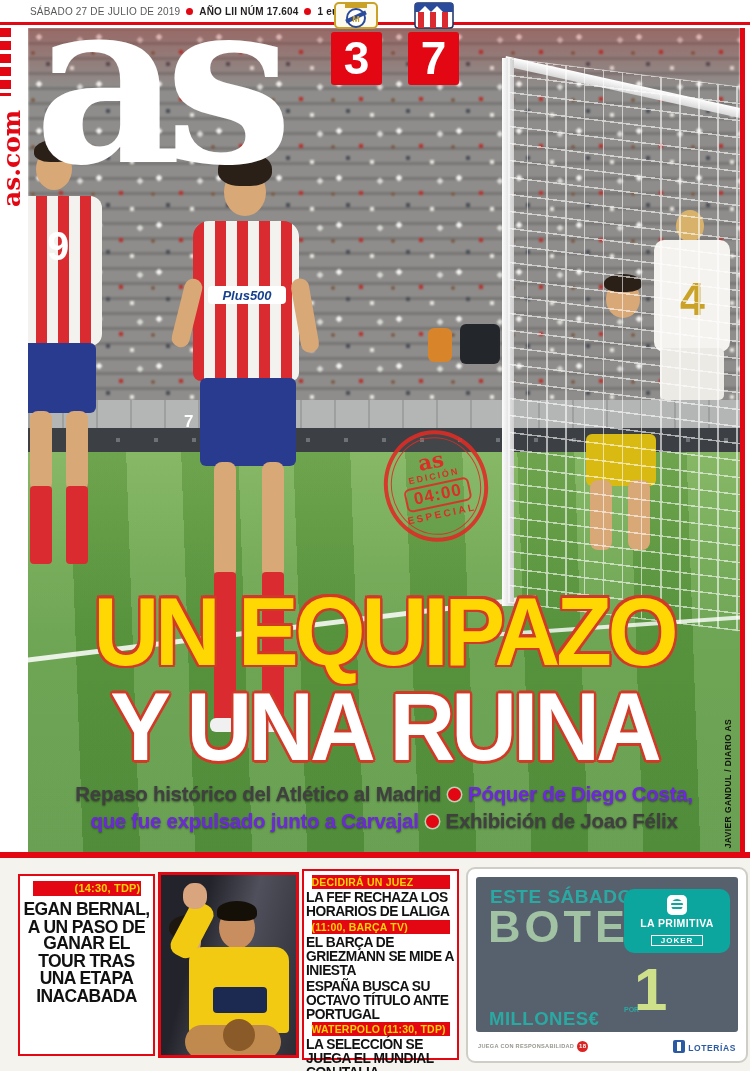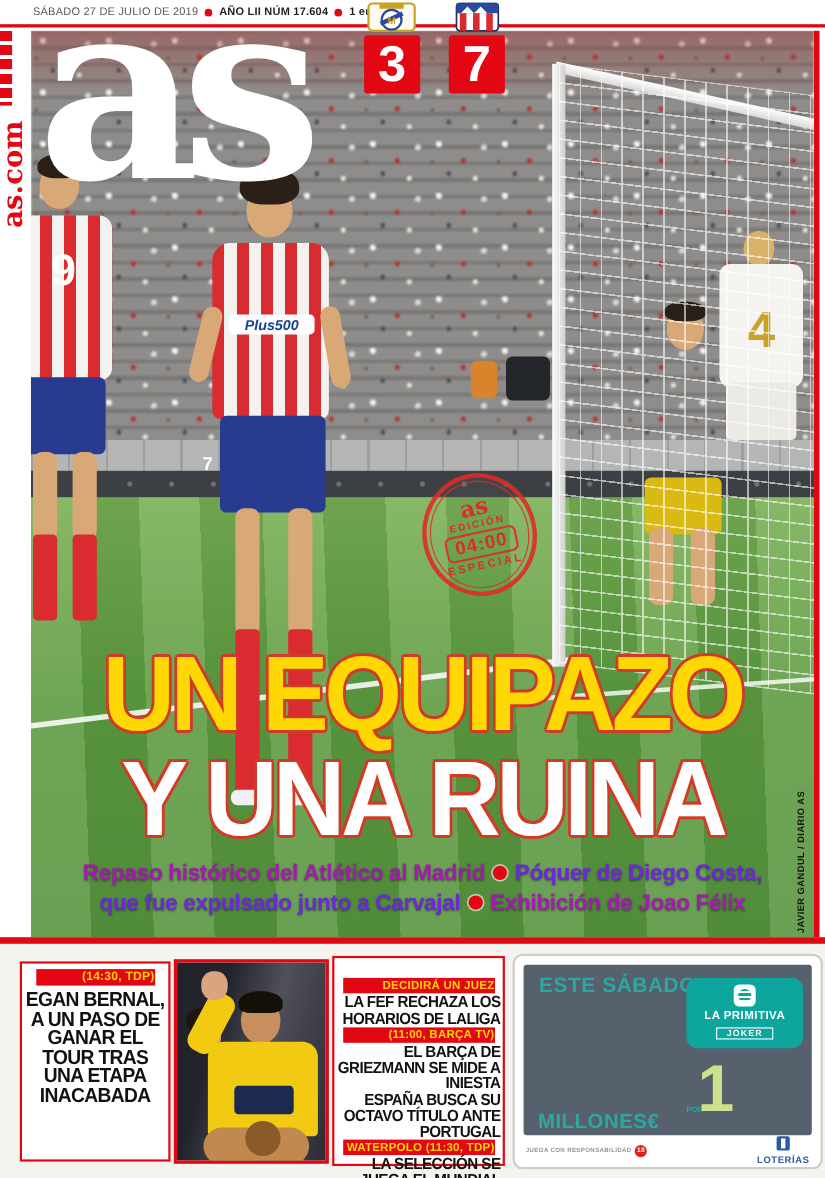--- a/index.html
+++ b/index.html
@@ -109,21 +109,21 @@
     font-weight:bold;letter-spacing:-4px;transform:scaleY(1.06);transform-origin:top;}
   .hl1,.hl2{line-height:90px;font-size:91px;
     text-shadow:-2.5px 0 #d23a28,2.5px 0 #d23a28,0 -2.5px #d23a28,0 2.5px #d23a28,
                 -2px -2px #d23a28,2px -2px #d23a28,-2px 2px #d23a28,2px 2px #d23a28;}
   .hl1{color:#ffd703;}
   .hl2{color:#ffffff;}
   
   .subhead{position:absolute;left:0;top:752px;width:100%;text-align:center;z-index:9;
     font-weight:bold;font-size:20.5px;line-height:27px;letter-spacing:-.3px;
     text-shadow:0 1px 2px rgba(0,0,0,.45);}
-  .sh-y{color:#a21caf;}
+  .sh-y{color:#404040;}
   .sh-w{color:#6d28d9;}
   .sdot{display:inline-block;width:13px;height:13px;border-radius:50%;background:#e30613;margin:0 7px;
     box-shadow:0 0 0 1.5px rgba(255,255,255,.6);}
   .credit{position:absolute;right:7px;bottom:4px;writing-mode:vertical-rl;transform:rotate(180deg);
     font-size:8.5px;font-weight:bold;color:#15150f;letter-spacing:.4px;z-index:11;}
   
   .redrule{position:absolute;left:0;top:852px;width:750px;height:6px;background:#e30613;z-index:30;}
   
   .bottom{position:absolute;left:0;top:858px;width:750px;height:213px;background:#f4f3ee;}
   .box{position:absolute;background:#fff;border:2.5px solid #e30613;box-sizing:border-box;}
@@ -141,21 +141,21 @@
   .eg-ladyhair{position:absolute;left:8px;top:40px;width:38px;height:26px;border-radius:50%;background:#1d1710;}
   .eg-arm{position:absolute;left:18px;top:26px;width:26px;height:58px;background:#f2ca12;border-radius:10px;transform:rotate(28deg);}
   .eg-hand{position:absolute;left:22px;top:8px;width:24px;height:26px;border-radius:45%;background:#d8a57f;}
   .eg-head{position:absolute;left:58px;top:32px;width:36px;height:42px;border-radius:50%;background:#c98e5f;}
   .eg-hair{position:absolute;left:56px;top:26px;width:40px;height:20px;border-radius:50% 50% 30% 30%;background:#141008;}
   .eg-torso{position:absolute;left:28px;top:72px;width:100px;height:86px;background:#f2ca12;border-radius:14px 14px 4px 4px;}
   .eg-panel{position:absolute;left:52px;top:112px;width:54px;height:26px;background:#1c2a52;border-radius:4px;}
   .eg-lion{position:absolute;left:24px;top:150px;width:96px;height:34px;border-radius:18px;background:#c08a4e;}
   .eg-mane{position:absolute;left:62px;top:144px;width:32px;height:32px;border-radius:50%;background:#8a5a28;}
   
-  .newsmid{left:302px;top:11px;width:157px;height:191px;text-align:right;padding-top:18px;}
+  .newsmid{left:302px;top:11px;width:157px;height:191px;text-align:left;padding-top:4px;}
   .newsmid .tag{width:138px;font-size:10.5px;line-height:14px;margin-bottom:1px;}
   .nm-head{font-weight:bold;color:#111;font-size:13.8px;line-height:13.5px;letter-spacing:-.5px;
       margin:1px 2px 3px;transform:scaleY(1.06);transform-origin:top;}
   
   .ad{position:absolute;left:466px;top:9px;width:282px;height:196px;background:#fff;
       border:2px solid #cfcec6;border-radius:9px;box-sizing:border-box;}
   .addark{position:absolute;left:8px;top:8px;width:262px;height:155px;background:#57616e;border-radius:3px;overflow:hidden;}
   .ad-kicker{position:absolute;left:14px;top:9px;color:#2aa9a3;font-weight:bold;font-size:19px;letter-spacing:.5px;}
   .ad-bote{position:absolute;left:12px;top:27px;color:#a2c3a3;font-weight:bold;font-size:45px;letter-spacing:4px;line-height:1;}
   .ad-amount{position:absolute;left:16px;top:58px;color:#e0e47c;font-weight:bold;font-size:76px;line-height:1;letter-spacing:1px;}
@@ -171,21 +171,21 @@
   .ad-1{position:absolute;left:8px;top:0;color:#cfe08a;font-weight:bold;font-size:60px;line-height:.95;}
   .adone-stack{position:absolute;left:40px;top:6px;width:72px;text-align:left;}
   .ad-euromas{color:#2aa9a3;font-weight:bold;font-size:13.5px;line-height:1;}
   .ad-small1{color:#2aa9a3;font-weight:bold;font-size:6.3px;line-height:1.2;}
   .ad-small2{color:#d9d98c;font-weight:bold;font-size:6.3px;line-height:1.2;}
   .ad-conjoker{color:#e4e06a;font-weight:bold;font-size:13px;line-height:1.15;}
   .adfoot{position:absolute;left:10px;right:10px;top:168px;height:18px;display:flex;align-items:center;justify-content:space-between;}
   .resp{display:flex;align-items:center;gap:3px;color:#97968e;font-weight:bold;font-size:5.6px;letter-spacing:.3px;}
   .age{width:11px;height:11px;border-radius:50%;background:#d22;color:#fff;font-size:6px;font-weight:bold;
        display:flex;align-items:center;justify-content:center;}
-  .lot{display:flex;align-items:center;gap:3px;color:#2b5aa5;font-weight:bold;font-size:8.5px;letter-spacing:.6px;flex-direction:column;}
+  .lot{display:flex;align-items:flex-end;gap:3px;color:#2b5aa5;font-weight:bold;font-size:8.5px;letter-spacing:.6px;}
   .lot-icon{width:12px;height:13px;background:#2b5aa5;border-radius:2px;position:relative;}
   .lot-icon:after{content:"";position:absolute;left:4px;top:2px;width:4px;height:9px;background:#fff;}
 </style>
 </head>
 <body>
 
 <div class="page">
 
   <header class="topbar">
     <span class="seg">SÁBADO 27 DE JULIO DE 2019</span>
@@ -335,20 +335,21 @@
       <span class="tag">(11:00, BARÇA TV)</span>
       <div class="nm-head">EL BARÇA DE GRIEZMANN SE MIDE A INIESTA</div>
       <div class="nm-head">ESPAÑA BUSCA SU OCTAVO TÍTULO ANTE PORTUGAL</div>
       <span class="tag">WATERPOLO (11:30, TDP)</span>
       <div class="nm-head">LA SELECCIÓN SE JUEGA EL MUNDIAL CON ITALIA</div>
     </div>
 
     <div class="ad">
       <div class="addark">
         <div class="ad-kicker">ESTE SÁBADO</div>
+        <div class="ad-bote">BOTE</div>
         <div class="ad-mill">MILLONES€</div>
         <div class="adcard">
           <div class="adcard-icon">
               <div class="adcard-ball"></div>
             </div>
           <div class="adcard-brand">LA PRIMITIVA</div>
           <div class="adcard-joker">JOKER</div>
         </div>
         <div class="adone">
           <div class="ad-por">POR</div>

